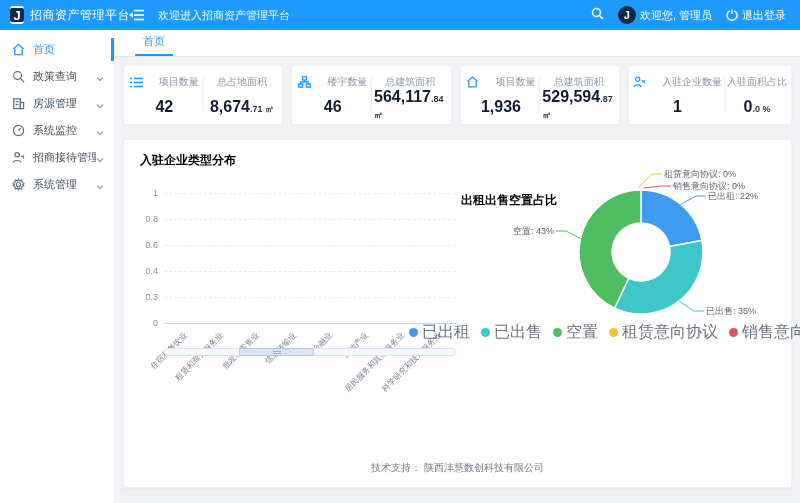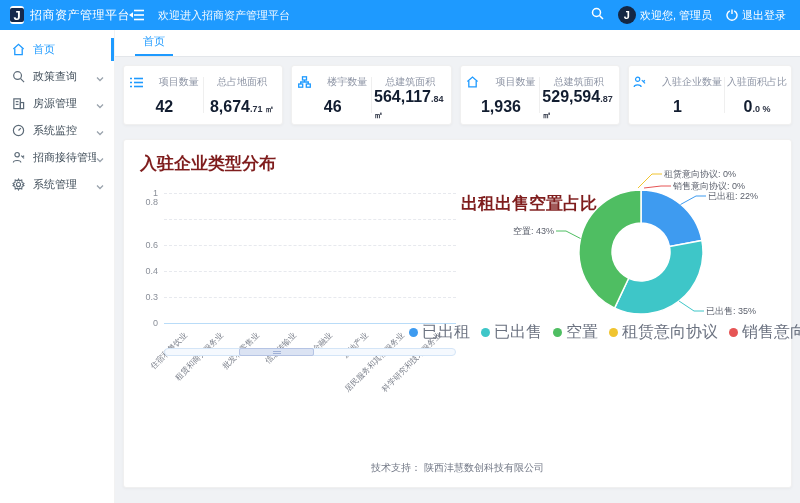--- a/index.html
+++ b/index.html
@@ -47,21 +47,21 @@
   .half { flex:1; display:flex; flex-direction:column; justify-content:space-between; align-items:center; }
   .half .lab-row { display:flex; align-items:center; gap:16px; font-size:10px; color:#8e95a5; white-space:nowrap; }
   .half .lab-row .c-icon { color:#1e9aff; display:flex; }
   .half .val { font-size:16px; font-weight:bold; color:#121d30; line-height:1; }
   .half .val .small { font-size:9px; font-weight:600; color:#2a3142; }
   .card .divider { width:1px; background:#efefef; margin:2px 2px; }
 
   
   .panel { position:relative; margin-top:14px; height:349px; background:#fff; border:1px solid #f0f0f0;
     border-radius:3px; box-shadow:0 1px 3px rgba(0,0,0,.04); }
-  .chart-title { position:absolute; font-size:17px; font-weight:600; color:#7f1d1d; }
+  .chart-title { position:absolute; font-size:12px; font-weight:600; color:#000000; }
   .ytick { position:absolute; width:26px; text-align:right; font-size:9px; color:#8a8f99; }
   .gridline { position:absolute; left:40px; width:292px; border-top:1px dashed #e7e9ee; }
   .gridline.base { border-top:1px solid #b9dcf8; }
   .xlabel { position:absolute; width:110px; top:190px; text-align:right; font-size:8px; color:#7a7f8a;
     transform:rotate(-45deg); transform-origin:100% 0; white-space:nowrap; }
   .dz-track { position:absolute; left:40px; top:208px; width:292px; height:8px; background:#f5f9fe;
     border:1px solid #d4e5f7; border-radius:4px; z-index:5; cursor:pointer; }
   .dz-window { position:absolute; left:74px; top:-1px; width:75px; height:8px; background:#dbe3f3;
     border:1px solid #b5c4e4; border-radius:2px; cursor:grab; }
   .dz-grip { position:absolute; left:50%; top:2px; width:8px; height:3px; margin-left:-4px; border-top:1px solid #9fb0d6; border-bottom:1px solid #9fb0d6; }
@@ -292,21 +292,21 @@
           <div class="val"><span>0</span><span class="small">.0 %</span></div>
         </div>
       </div>
     </div>
 
     <div class="panel">
 
       <div class="chart-title" style="left:16px; top:12px;">入驻企业类型分布</div>
 
       <span class="ytick" style="left:8px; top:48px;">1</span>
-      <span class="ytick" style="left:8px; top:57px;">0.8</span>
+      <span class="ytick" style="left:8px; top:74px;">0.8</span>
       <span class="ytick" style="left:8px; top:100px;">0.6</span>
       <span class="ytick" style="left:8px; top:126px;">0.4</span>
       <span class="ytick" style="left:8px; top:152px;">0.3</span>
       <span class="ytick" style="left:8px; top:178px;">0</span>
 
       <div class="gridline" style="top:53px;"></div>
       <div class="gridline" style="top:79px;"></div>
       <div class="gridline" style="top:105px;"></div>
       <div class="gridline" style="top:131px;"></div>
       <div class="gridline" style="top:157px;"></div>

